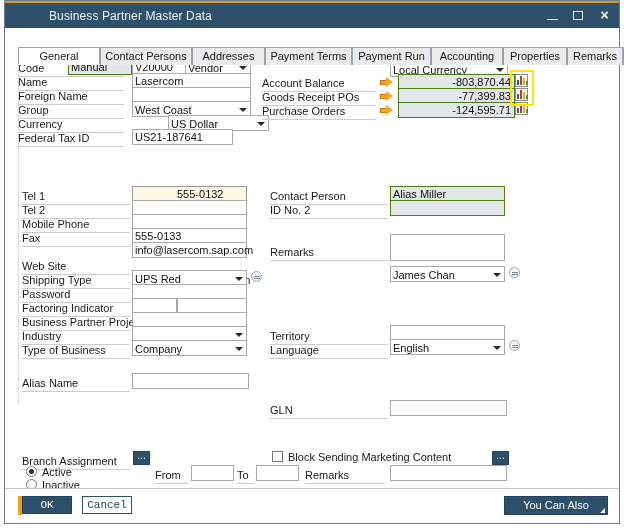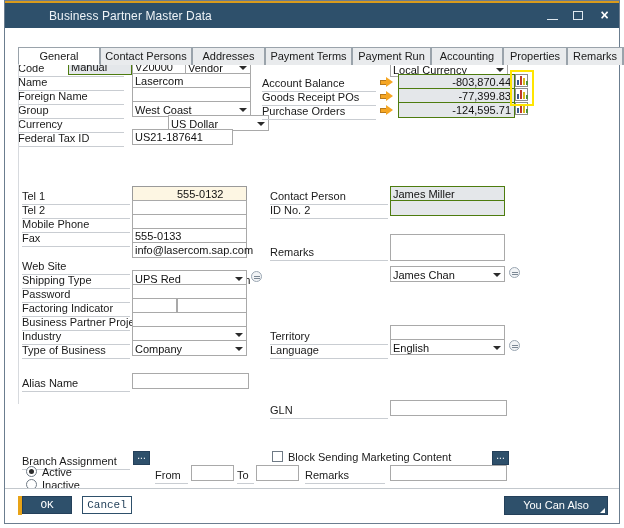--- a/index.html
+++ b/index.html
@@ -499,21 +499,21 @@
       <span class="arw"></span>
     </div>
 
     <div class="lbl lbl-ul" style="left:17px; top:315px; width:108px;">Type of Business</div>
     <div class="combo" style="left:127px; top:312px; width:115px;">
       <span>Company</span>
       <span class="arw"></span>
     </div>
 
     <div class="lbl lbl-ul" style="left:265px; top:161px; width:118px;">Contact Person</div>
-    <div class="inp ro" style="left:385px; top:158px; width:115px;">James Miller</div>
+    <div class="inp ro" style="left:385px; top:158px; width:115px;">Alias Miller</div>
 
     <div class="lbl lbl-ul" style="left:265px; top:175px; width:118px;">ID No. 2</div>
     <div class="inp ro" style="left:385px; top:172px; width:115px;"></div>
 
     <div class="lbl lbl-ul" style="left:265px; top:217px; width:118px;">Remarks</div>
     <div class="inp" style="left:385px; top:206px; width:115px; height:27px;"></div>
 
     <div class="combo" style="left:385px; top:238px; width:115px;">
       <span>James Chan</span>
       <span class="arw"></span>

